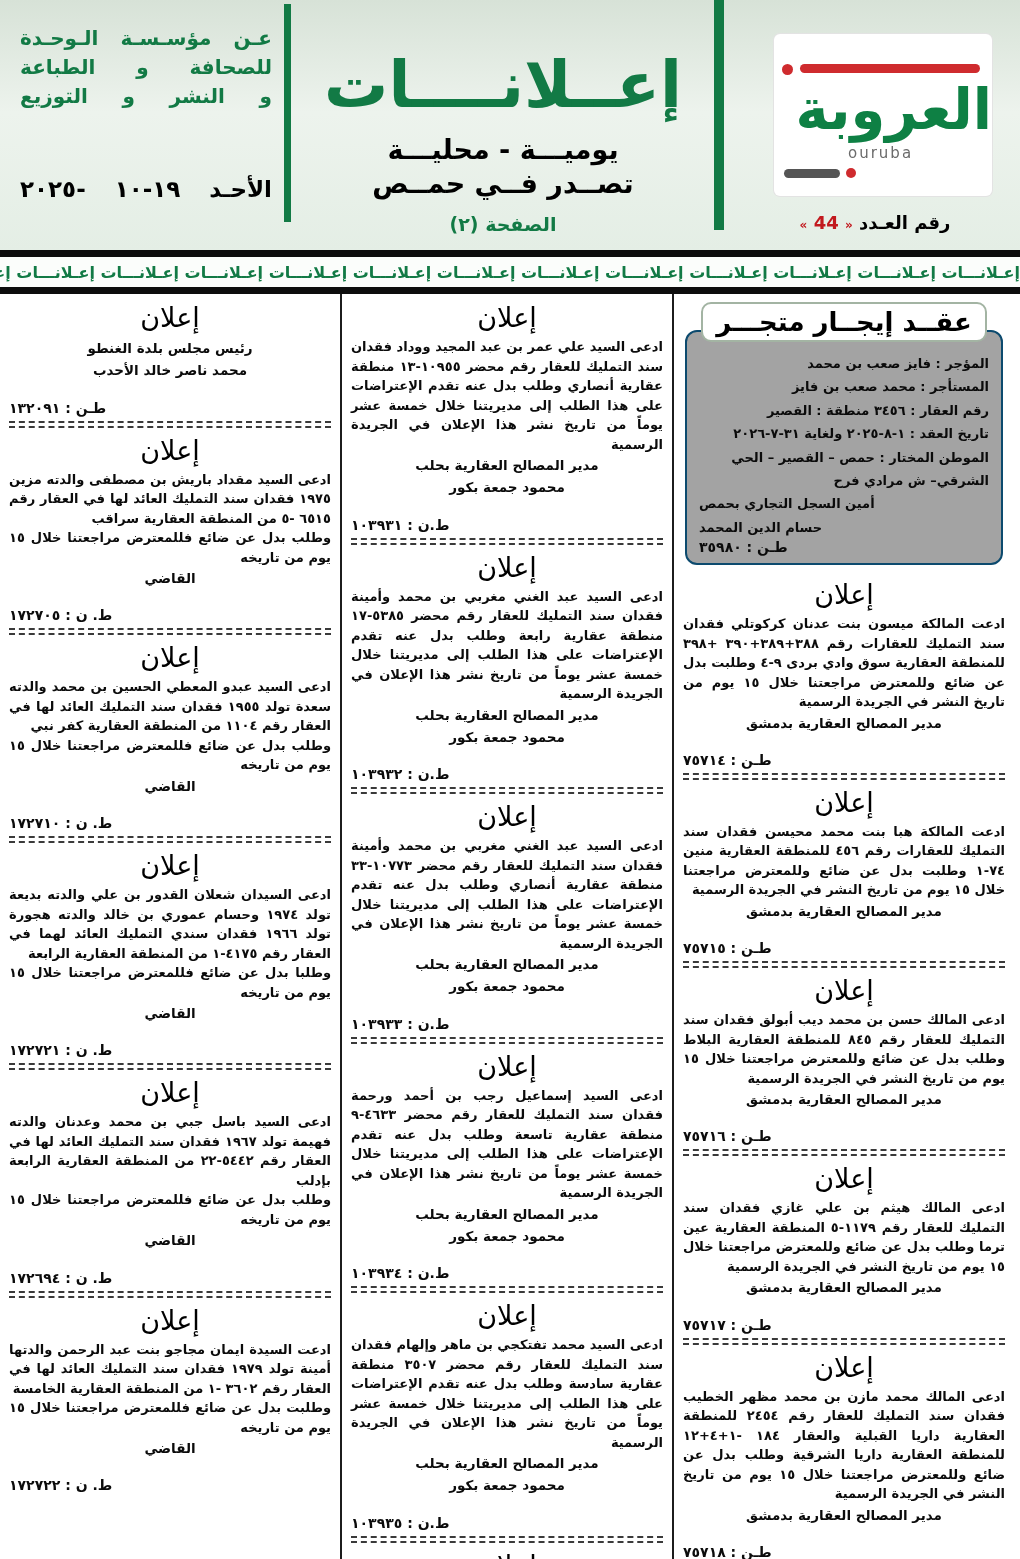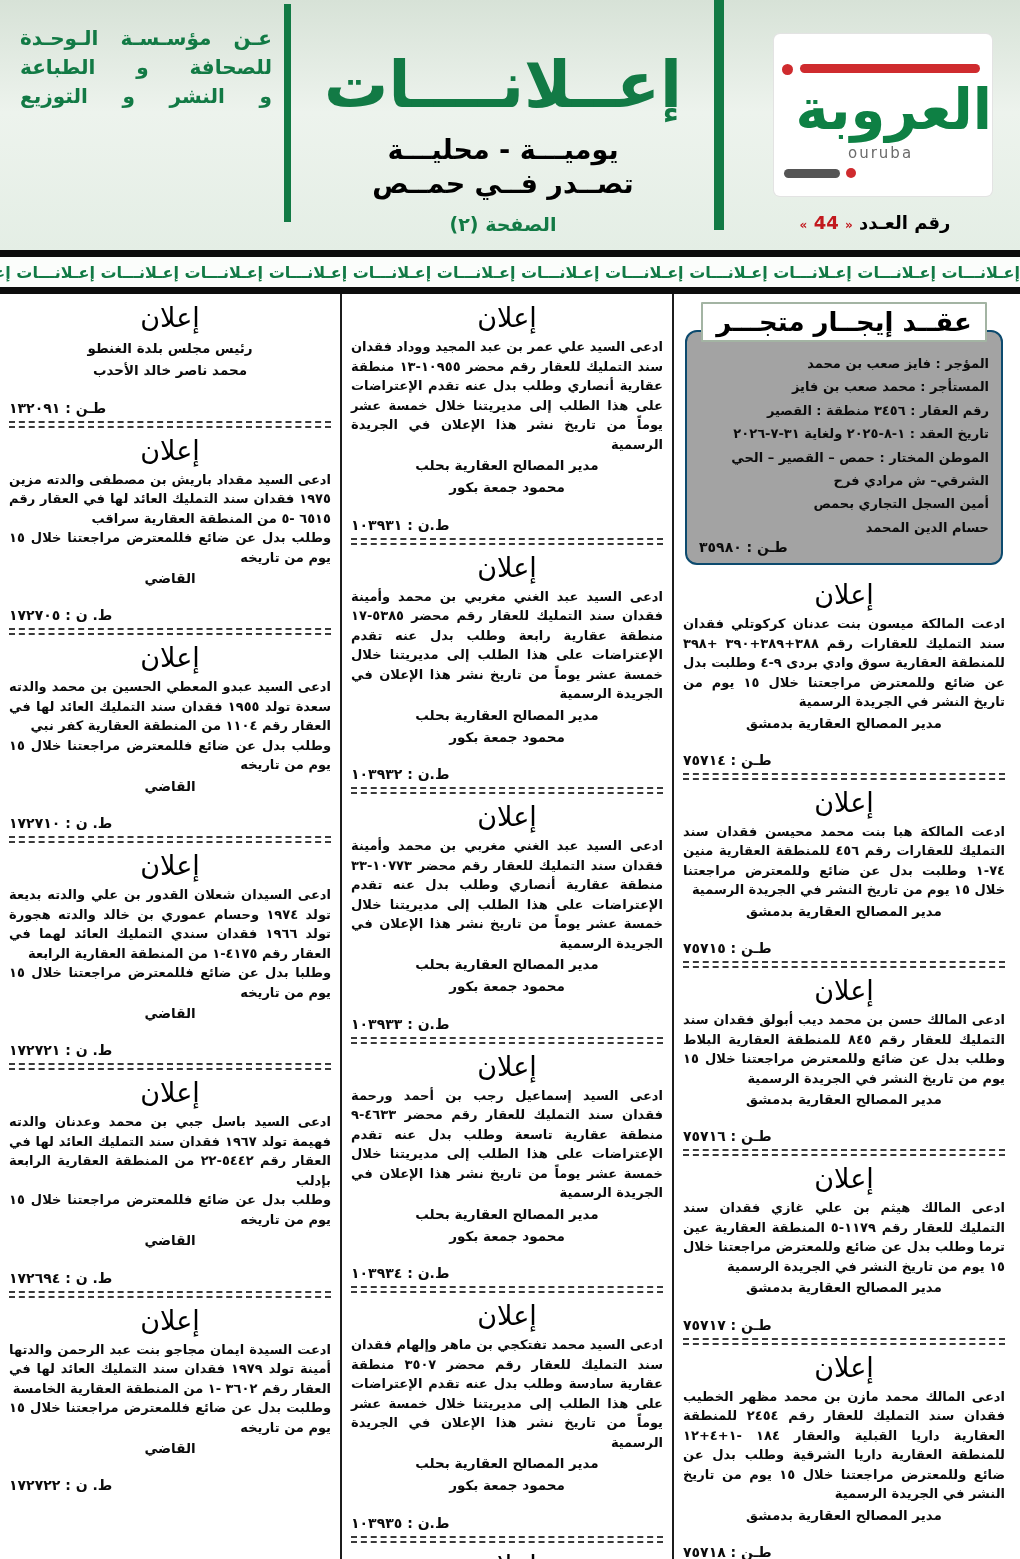--- a/index.html
+++ b/index.html
@@ -48,40 +48,41 @@
   .col-right{width:322px;}
   
   .ad{margin-bottom:2px;}
   .ad-title{text-align:center;font-size:27px;font-weight:normal;color:#000;margin:2px 0 4px;}
   .ad-par{font-size:13px;font-weight:bold;line-height:1.5;text-align:justify;color:#0b0b0b;}
   .ad-sign{text-align:center;font-size:13.5px;font-weight:bold;line-height:1.65;color:#0b0b0b;}
   .ad-phone{font-size:14px;font-weight:bold;text-align:left;direction:rtl;margin-top:18px;color:#0b0b0b;}
   .ad-separator{height:3px;border-top:2px dashed #3a3a3a;border-bottom:2px dashed #3a3a3a;margin:5px 0 7px;}
   
   .lease{position:relative;margin:2px 2px 14px;}
-  .lease-title{border:2px solid #a3b4a3;border-radius:1px;background:#fff;text-align:center;
+  .lease-title{border:2px solid #a3b4a3;border-radius:10px;background:#fff;text-align:center;
                font-size:26px;font-weight:bold;color:#000;padding:3px 8px;position:relative;z-index:2;margin:0 16px;}
   .lease-body{border:2px solid #0c4a6e;border-radius:12px;margin-top:-12px;background:#a3a3a3;
               padding:20px 12px 8px;}
   .lease-line{font-size:13px;font-weight:bold;line-height:1.8;text-align:right;color:#0b0b0b;}
-  .lease-center{font-size:13px;font-weight:bold;line-height:1.8;text-align:right;color:#0b0b0b;}
+  .lease-center{font-size:13px;font-weight:bold;line-height:1.8;text-align:left;color:#0b0b0b;}
   .lease-phone{font-size:14px;font-weight:bold;text-align:left;direction:rtl;color:#0b0b0b;}
 </style>
 </head>
 <body>
 
 <div class="page">
 
   <div class="header">
 
     <div class="header-left">
       <div class="publisher-line">عـن مؤسـسـة الـوحـدة</div>
       <div class="publisher-line">للصحافة و الطباعة</div>
       <div class="publisher-line">و النشر و التوزيع</div>
     </div>
+    <div class="date-line">الأحـد ١٩-١٠ -٢٠٢٥</div>
 
     <div class="vbar vbar-1"></div>
     <div class="vbar vbar-2"></div>
 
     <div class="header-center">
       <div class="main-title">إعــلانــــات</div>
       <div class="subtitles">
         <div class="subtitle">يوميـــة - محليـــة</div>
         <div class="subtitle">تصــدر فــي حمــص</div>
       </div>

